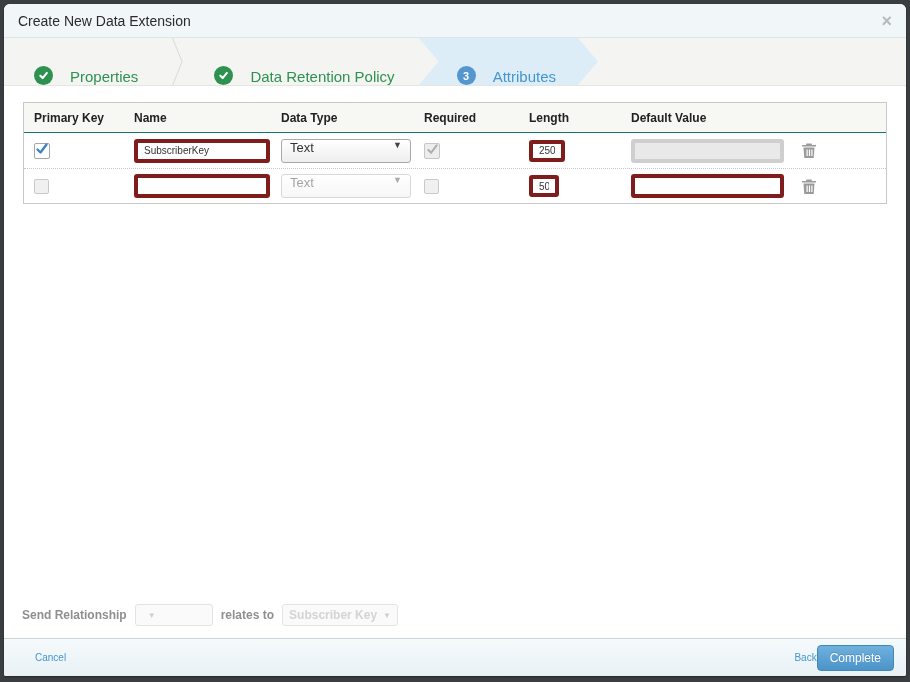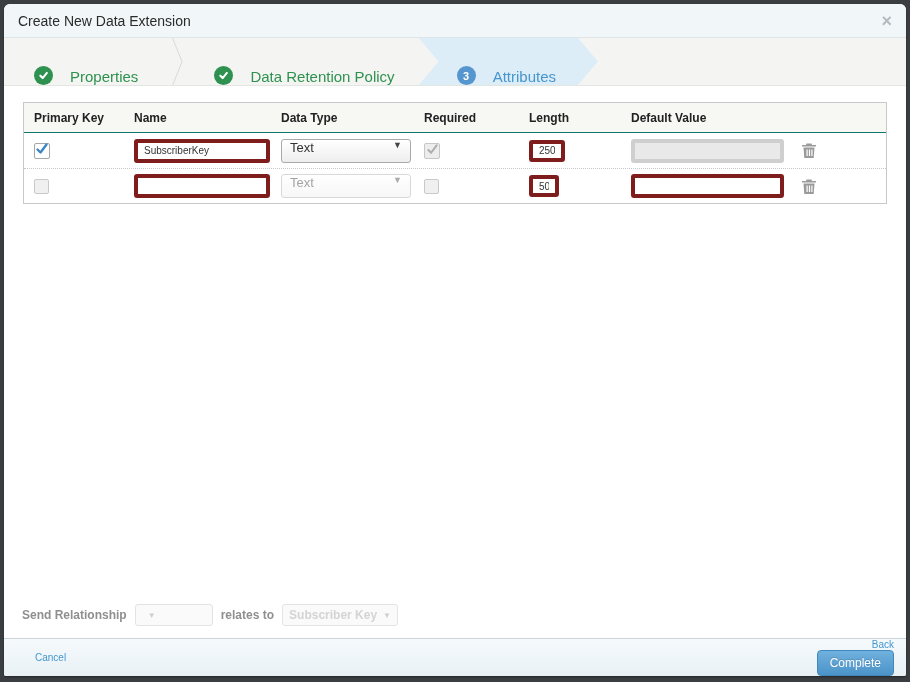--- a/index.html
+++ b/index.html
@@ -138,21 +138,21 @@
   .mini-sel.blank { width: 78px; }
   
   .footer {
     flex: 0 0 38px; height: 38px;
     border-top: 1px solid #ccd4d8;
     background: linear-gradient(#f5fafc, #e9f1f5);
     display: flex; align-items: center;
     padding: 0 12px 0 18px;
   }
   .link { color: #4596ce; font-size: 10px; cursor: pointer; text-decoration: none; margin-left: 13px; }
-  .footer .right { margin-left: auto; display: flex; align-items: flex-end; gap: 0; flex-direction: column; }
+  .footer .right { margin-left: auto; display: flex; align-items: center; gap: 0; }
   .btn-primary {
     background: linear-gradient(#6fb1de, #4b93c8);
     border: 1px solid #4187bb; border-radius: 4px;
     color: #fff; font-size: 12px; font-family: "Liberation Sans", sans-serif;
     padding: 5px 12px; cursor: pointer;
     text-shadow: 0 -1px 0 rgba(0,0,0,.15);
   }
 </style>
 </head>
 <body>

